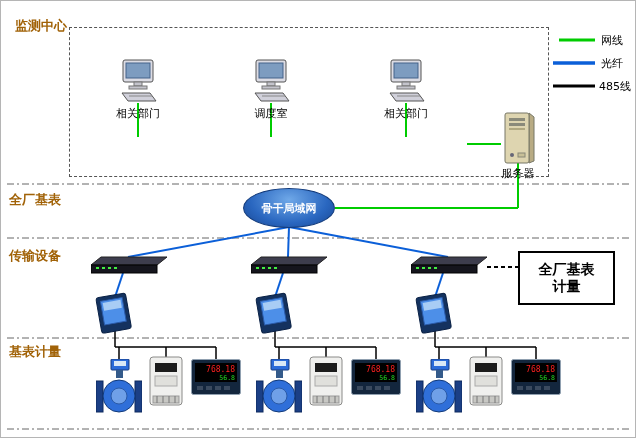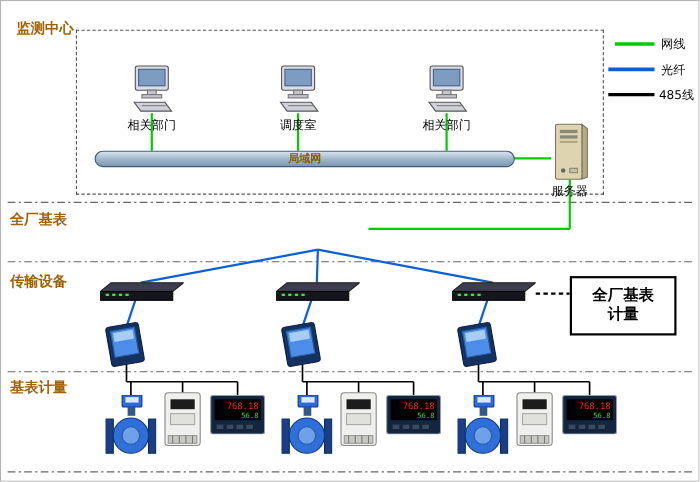--- a/index.html
+++ b/index.html
@@ -122,37 +122,37 @@
       <rect x="18" y="23" width="8" height="4" fill="#c4c4cc" stroke="#777"></rect>
       <rect x="13" y="27" width="18" height="3" fill="#c4c4cc" stroke="#777"></rect>
       <polygon points="6,34 34,34 40,42 12,42" fill="#d0d0da" stroke="#555"></polygon>
       <line x1="13" y1="37" x2="36" y2="37" stroke="#888"></line>
     </svg>
   </div>
   <div class="lbl" style="left:109px;top:106px;width:56px">相关部门</div>
   <div class="lbl" style="left:242px;top:106px;width:56px">调度室</div>
   <div class="lbl" style="left:377px;top:106px;width:56px">相关部门</div>
 
-  <div class="lan-bar">
-    <span>局域网</span>
-  </div>
 
   <div class="node" style="left:500px;top:110px">
     <svg width="36" height="54" viewBox="0 0 36 54">
       <polygon points="28,2 33,6 33,50 28,52" fill="#b8ab84" stroke="#776"></polygon>
       <rect x="4" y="2" width="24" height="50" rx="2" fill="#ded5b0" stroke="#776"></rect>
       <rect x="8" y="7" width="16" height="3" fill="#8a8a7a"></rect>
       <rect x="8" y="12" width="16" height="3" fill="#8a8a7a"></rect>
       <rect x="8" y="17" width="16" height="2" fill="#b0a880"></rect>
       <circle cx="11" cy="44" r="2" fill="#667"></circle>
       <rect x="17" y="42" width="7" height="4" fill="#c8c098" stroke="#887"></rect>
     </svg>
   </div>
   <div class="lbl" style="left:489px;top:166px;width:56px">服务器</div>
 
+  <div class="backbone">
+    <span>骨干局域网</span>
+  </div>
 
   <div class="node" style="left:90px;top:254px">
     <svg width="76" height="20" viewBox="0 0 76 20">
       <polygon points="10,2 76,2 66,10 0,10" fill="#3d3d4d" stroke="#222"></polygon>
       <rect x="0" y="10" width="66" height="8" fill="#15151d" stroke="#000"></rect>
       <rect x="5" y="12" width="3" height="2" fill="#44ee44"></rect>
         <rect x="11" y="12" width="3" height="2" fill="#44ee44"></rect>
       <rect x="17" y="12" width="3" height="2" fill="#44ee44"></rect>
         <rect x="23" y="12" width="3" height="2" fill="#44ee44"></rect>
     </svg>

